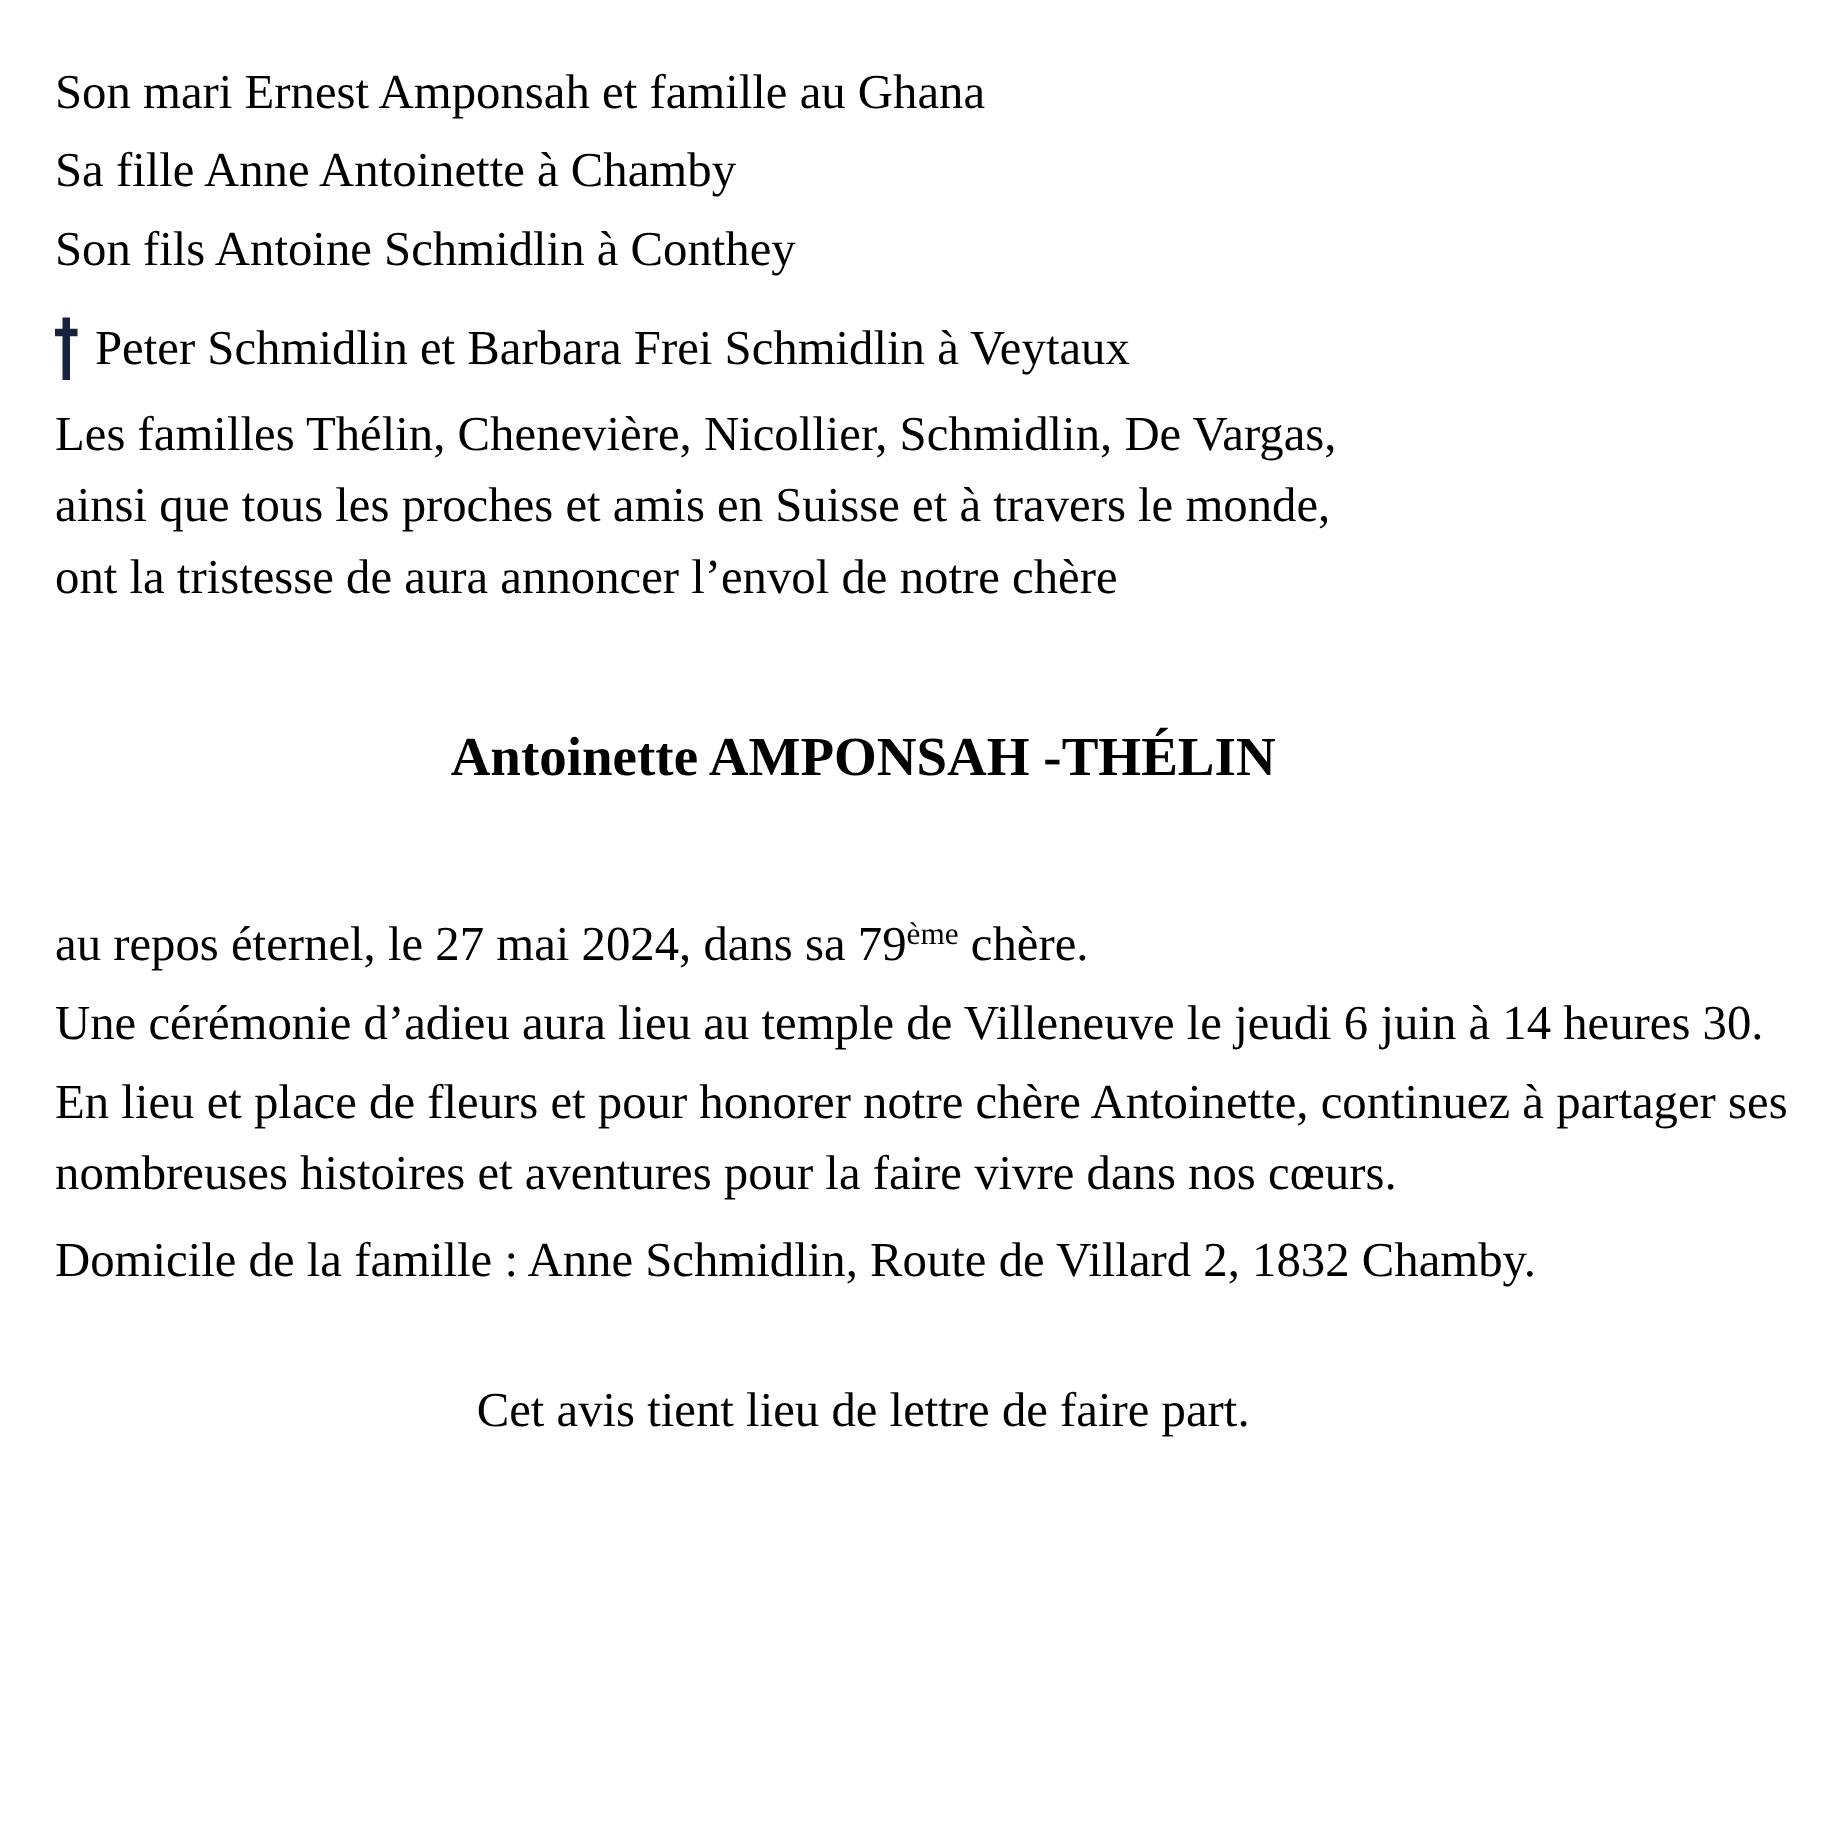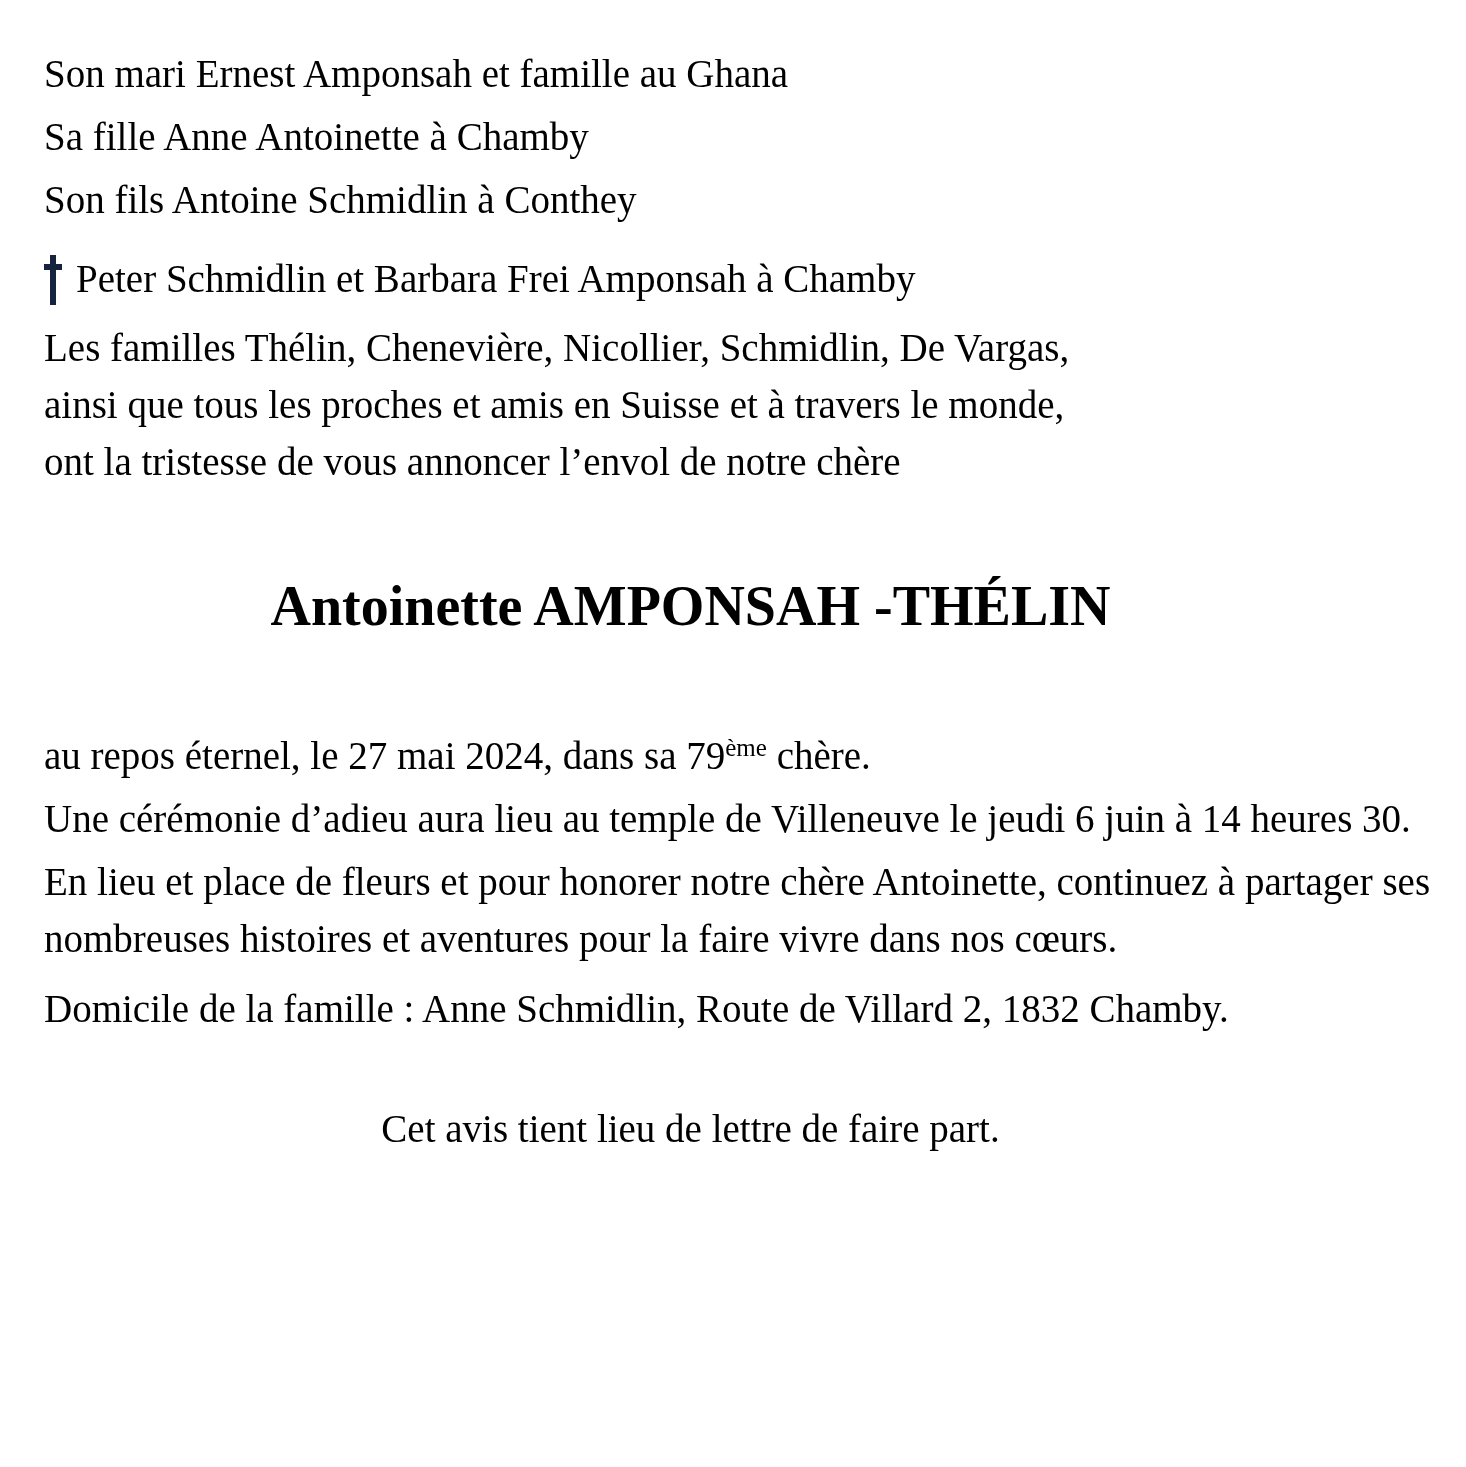--- a/index.html
+++ b/index.html
@@ -52,21 +52,21 @@
     content: "";
     position: absolute;
     left: 0;
     top: 9px;
     width: 18px;
     height: 6px;
     background: #16233e;
   }
 
   .title {
-    font-size: 56px;
+    font-size: 44px;
     font-weight: bold;
     line-height: 66px;
     text-align: center;
     padding-left: 54px;       
     margin: 83px 0 80px 0;
     white-space: nowrap;
   }
 
   .sup {
     font-size: 25px;
@@ -87,27 +87,27 @@
 </head>
 <body>
 
 <div class="page">
 
   <div class="line">Son mari Ernest Amponsah et famille au Ghana</div>
   <div class="line">Sa fille Anne Antoinette à Chamby</div>
   <div class="line">Son fils Antoine Schmidlin à Conthey</div>
 
   <div class="line dagger-line">
-    <span class="cross"></span><span>Peter Schmidlin et Barbara Frei Amponsah à Chamby</span>
+    <span class="cross"></span><span>Peter Schmidlin et Barbara Frei Schmidlin à Veytaux</span>
   </div>
 
   <div class="group announcement-group">
     <div class="line">Les familles Thélin, Chenevière, Nicollier, Schmidlin, De Vargas,</div>
     <div class="line">ainsi que tous les proches et amis en Suisse et à travers le monde,</div>
-    <div class="line">ont la tristesse de vous annoncer l’envol de notre chère</div>
+    <div class="line">ont la tristesse de aura annoncer l’envol de notre chère</div>
   </div>
 
   <div class="title">Antoinette AMPONSAH -THÉLIN</div>
 
   <div class="line">
     <span>au repos éternel, le 27 mai 2024, dans sa 79</span><span class="sup">ème</span><span> chère.</span>
   </div>
 
   <div class="line">Une cérémonie d’adieu aura lieu au temple de Villeneuve le jeudi 6 juin à 14 heures 30.</div>
 

